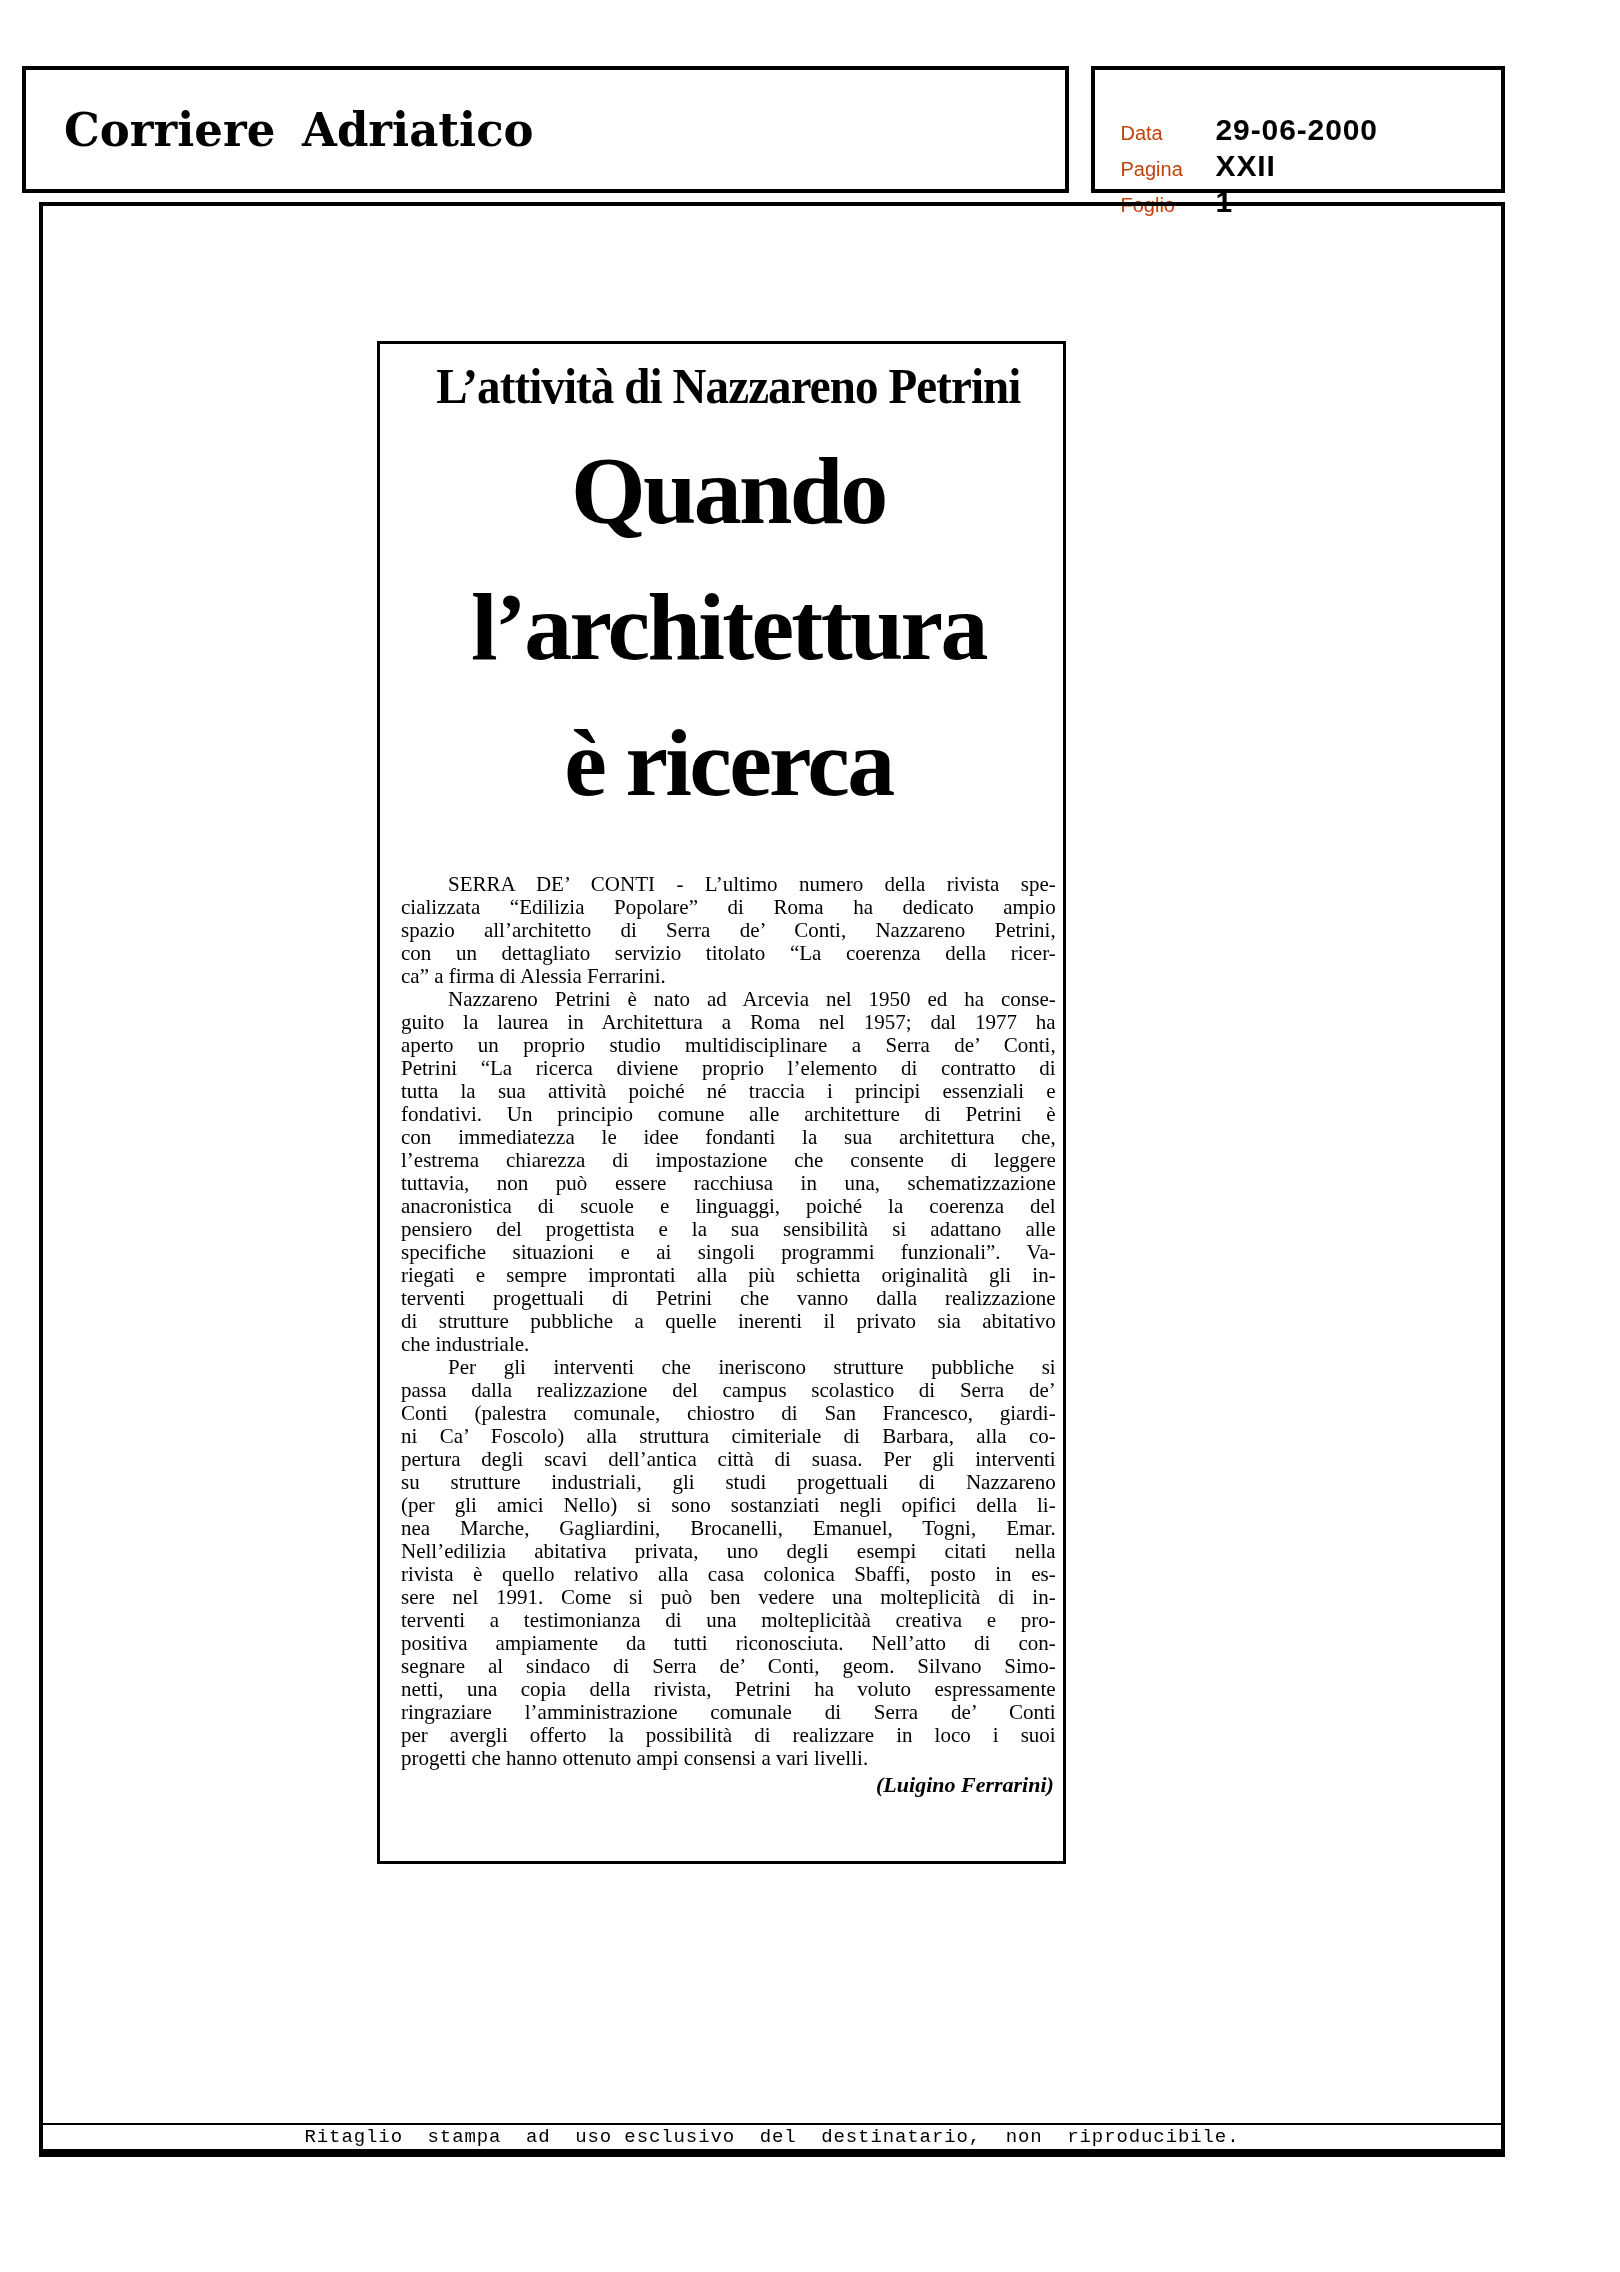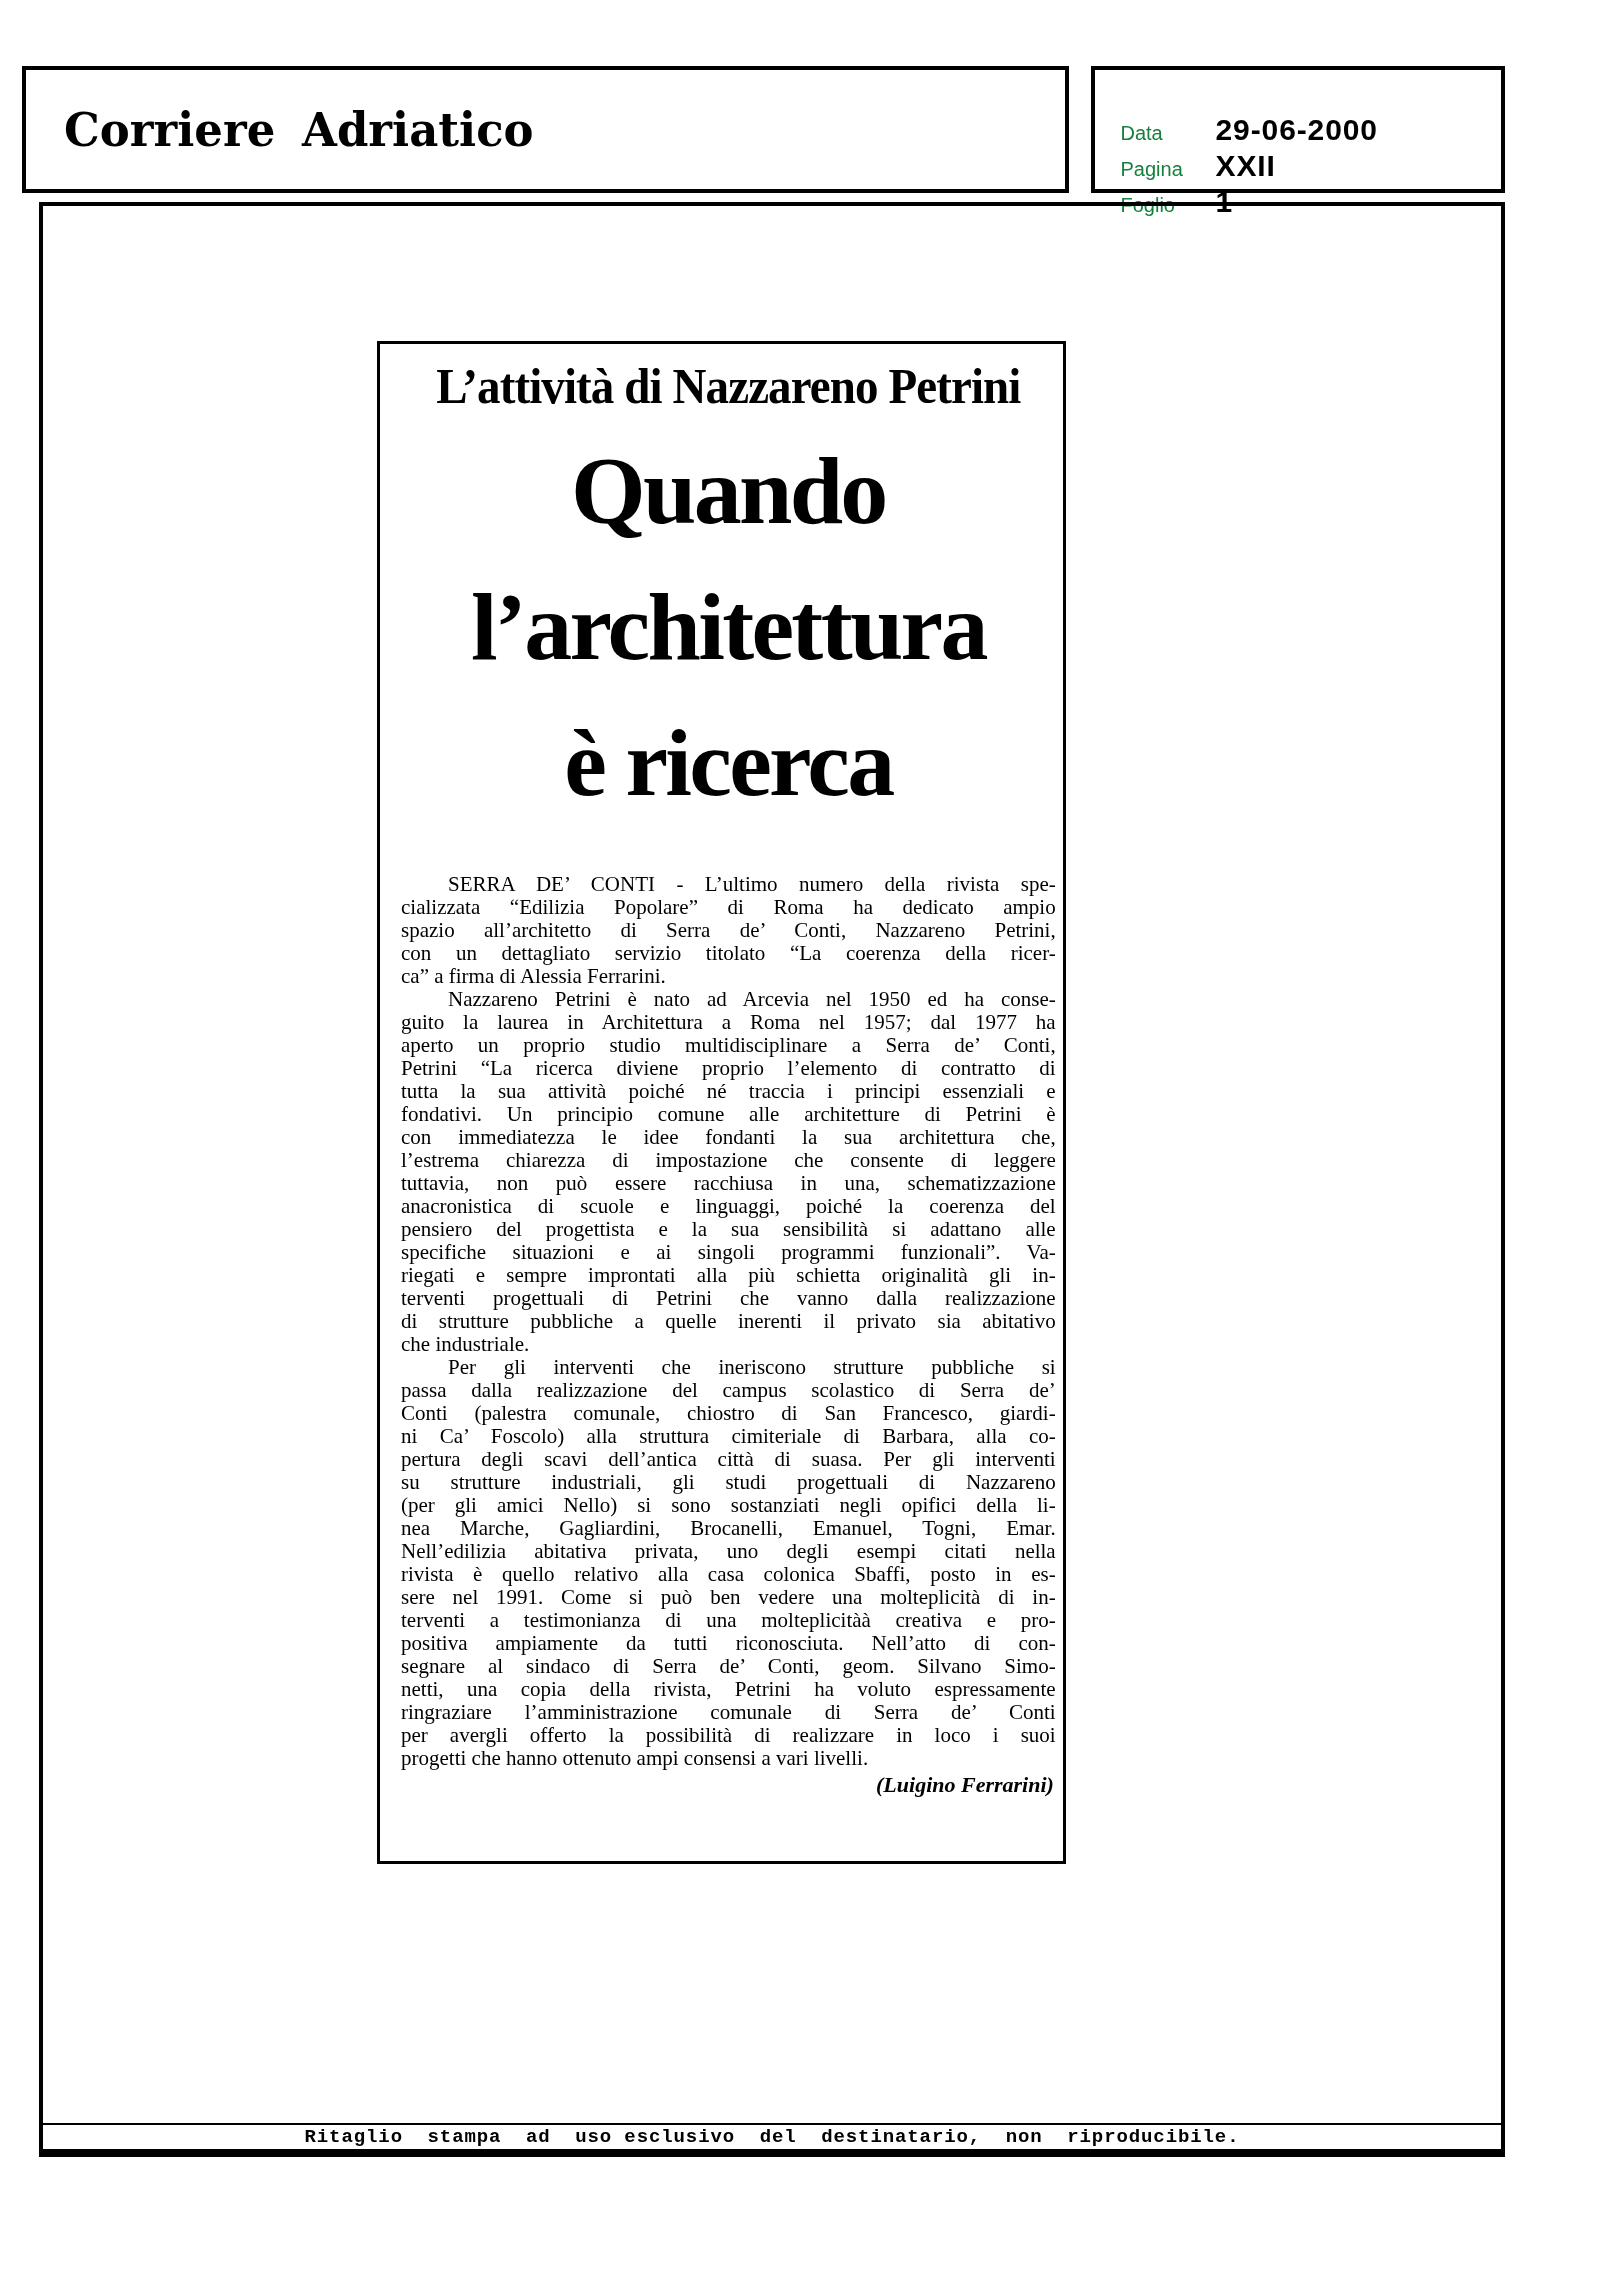--- a/index.html
+++ b/index.html
@@ -48,21 +48,21 @@
     font-family: "Liberation Sans", sans-serif;
   }
   .meta-row {
     display: flex;
     align-items: baseline;
     height: 36px;
   }
   .meta-label {
     width: 95px;
     font-size: 20px;
-    color: #15803d;
+    color: #c2410c;
     margin-top: 41px;
   }
   .meta-value {
     font-size: 30px;
     font-weight: bold;
     letter-spacing: 0.9px;
   }
 
   
   .content-box {
@@ -135,21 +135,21 @@
     left: 0; right: 0; bottom: 0;
     height: 24.5px;
     border-top: 2.7px solid #000;
     display: flex;
     align-items: center;
     justify-content: center;
   }
   .footer-text {
     font-family: "Liberation Mono", monospace;
     font-size: 19px;
-    font-weight: bold;
+    font-weight: normal;
     white-space: pre;
     letter-spacing: 0.9px;
   }
 </style>
 </head>
 <body>
 
 <div class="page">
 
   <div class="masthead-box">

